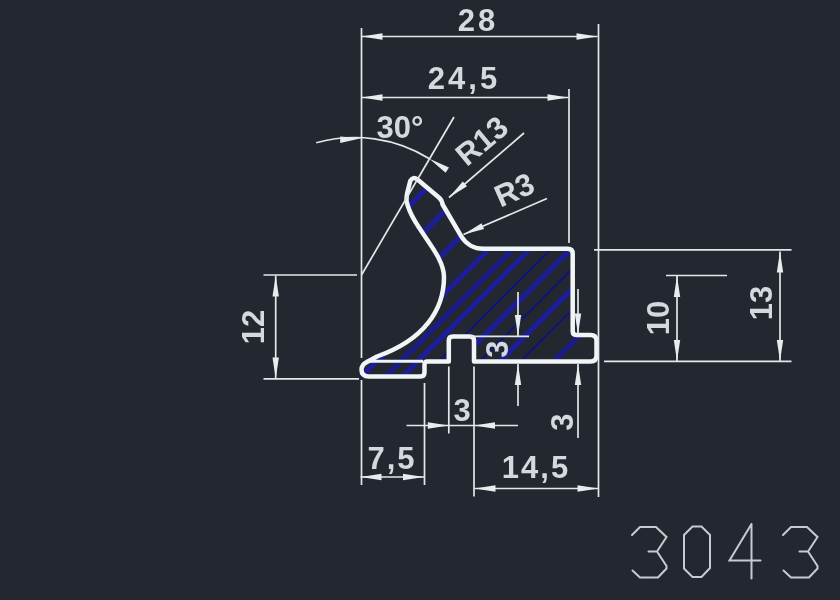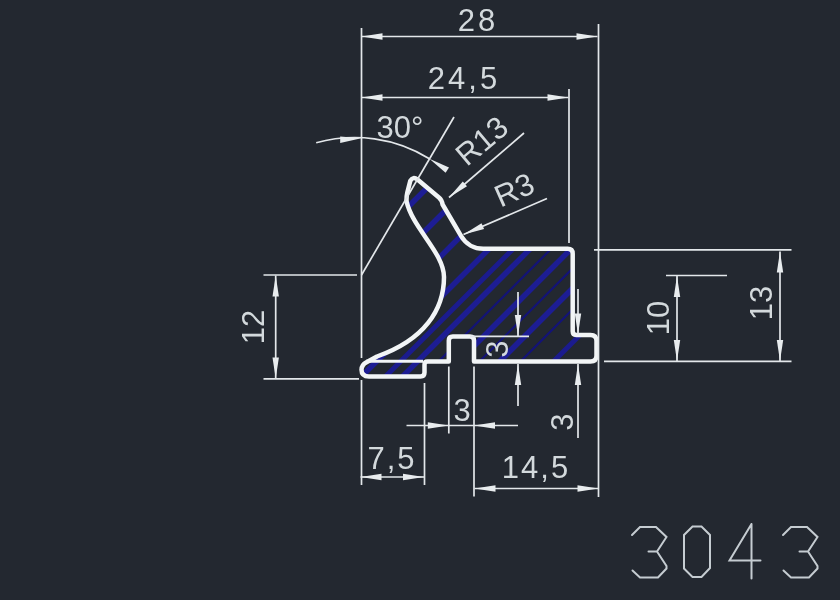--- a/index.html
+++ b/index.html
@@ -1,16 +1,16 @@
 <!DOCTYPE html>
 <html><head>
 <meta charset="utf-8">
 <style>
   html,body{margin:0;padding:0;background:#232830;}
-  .wrap{width:840px;height:600px;overflow:hidden;position:relative;}
+  .wrap{width:840px;height:600px;overflow:hidden;position:relative;font-weight:bold;}
   text{font-family:"Liberation Sans",sans-serif;fill:#d3d9dc;}
 </style>
 </head>
 <body>
 <div class="wrap">
 <svg width="840" height="600" viewBox="0 0 840 600">
   <defs>
     <clipPath id="mat">
       <path d="M 377,356.5 L 366.5,362.2 Q 361.5,364.8 361.5,369.8 Q 361.5,376.5 369,376.5 L 420.5,376.5 Q 424.5,376.5 424.5,372.5 L 424.5,364.5 Q 424.5,361.5 427.5,361.5 L 448.8,361.5 L 448.8,340.5 Q 448.8,336.5 452.8,336.5 L 470,336.5 Q 474,336.5 474,340.5 L 474,361.5 L 590.5,361.5 Q 596.5,361.5 596.5,355.5 L 596.5,341 Q 596.5,335 590.5,335 L 576.2,335 Q 572.7,335 572.7,331.3 L 572.7,253.7 Q 572.7,248.7 567.7,248.7 L 483.4,248.7 A 25.5,25.5 0 0 1 461.3,236.3 L 442.6,204.5 Q 441.8,199.9 438.9,197.5 L 417.5,179.6 Q 413,176 410.3,180.8 L 407.3,192.6 Q 406.3,197 406.6,201.5 C 412.5,228 444,253 444,277 C 444,310 424,340 377,356.5 Z"></path>
     </clipPath>

